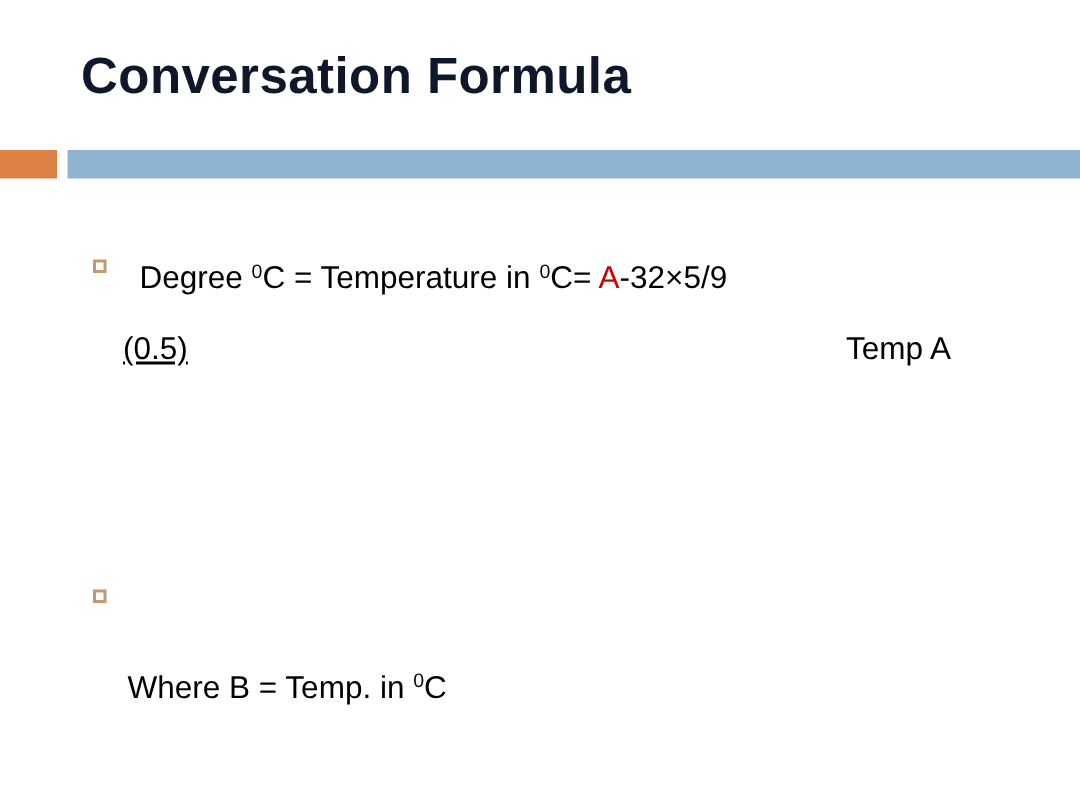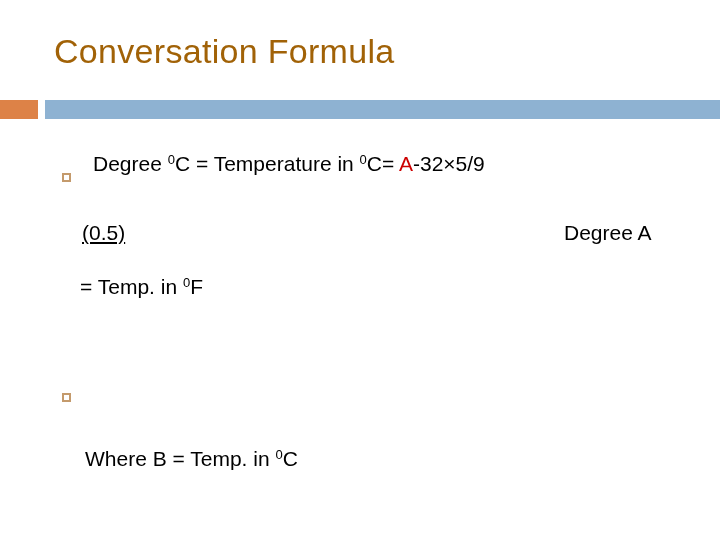--- a/index.html
+++ b/index.html
@@ -21,22 +21,22 @@
     inset: 0;
     background: #ffffff;
   }
 
   
   .slide-title {
     position: absolute;
     left: 54px;
     top: 33px;
     font-size: 34px;
-    font-weight: normal;
-    color: #a16207;
+    font-weight: bold;
+    color: #0f172a;
     letter-spacing: 0.3px;
     white-space: nowrap;
     line-height: 1.1;
   }
 
   
   .divider {
     position: absolute;
     left: 0;
     top: 100px;
@@ -80,21 +80,21 @@
   
   .bullet-marker {
     position: absolute;
     width: 9px;
     height: 9px;
     border: 2px solid #C49A6C;
     background: #ffffff;
     box-sizing: border-box;
   }
 
-  .ln1  { left: 93px;  top: 32px;  }
+  .ln1  { left: 93px;  top: 54px;  }
   .ln1b { left: 62px;  top: 54px;  }
   .ln2  { left: 82px;  top: 101px; text-decoration: underline; }
   .ln2r { left: 564px; top: 101px; }
   .ln3  { left: 80px;  top: 155px; }
   .ln4  { left: 99px;  top: 266px; }
   .ln4b { left: 62px;  top: 274px; }
   .ln5  { left: 85px;  top: 327px; }
 
   sup {
     font-size: 0.62em;
@@ -119,25 +119,22 @@
   </div>
 
   <div class="body-area">
 
     <div class="bullet-marker ln1b"></div>
     <div class="line ln1">
       <span>Degree </span><sup>0</sup><span>C = Temperature in </span><sup>0</sup><span>C= </span><span class="var-red">A</span><span>-32×5/9</span>
     </div>
 
     <div class="line ln2">(0.5)</div>
-    <div class="line ln2r">Degree A</div>
+    <div class="line ln2r">Temp A</div>
 
-    <div class="line ln3">
-      <span>= Temp. in </span><sup>0</sup><span>F</span>
-    </div>
 
     <div class="bullet-marker ln4b"></div>
 
     <div class="line ln5">
       <span>Where B = Temp. in </span><sup>0</sup><span>C</span>
     </div>
 
   </div>
 </div>
 

